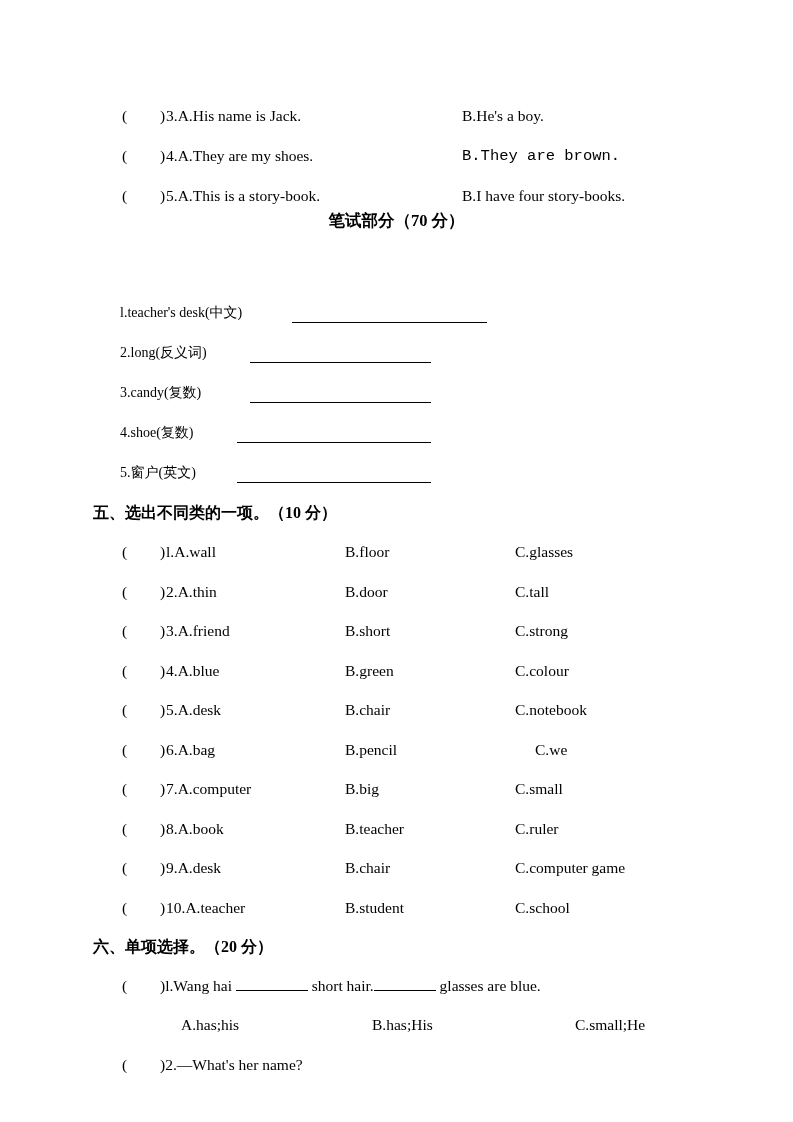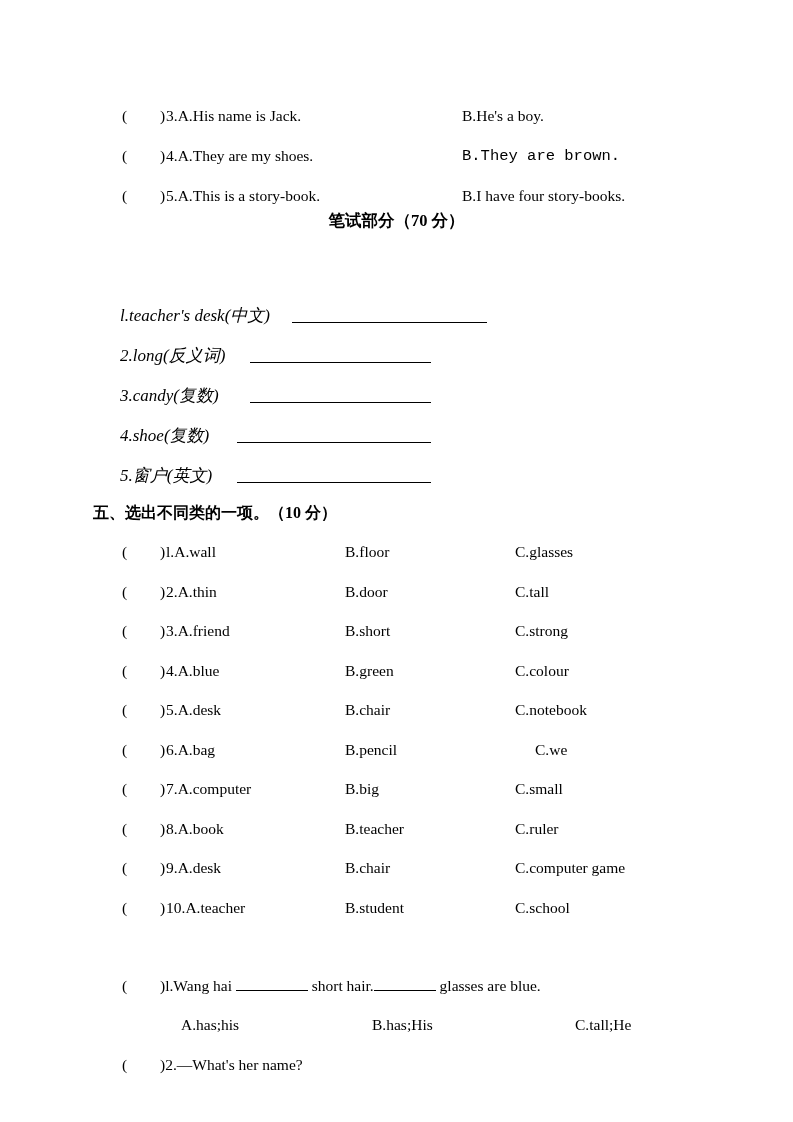--- a/index.html
+++ b/index.html
@@ -45,23 +45,22 @@
   .section-head {
     position: absolute;
     left: 93px;
     font-weight: bold;
     font-size: 16px;
     white-space: nowrap;
   }
   .fill-item {
     position: absolute;
     left: 120px;
-    font-size: 17px;
-    white-space: nowrap;
-    font-style: italic;
+    font-size: 14px;
+    white-space: nowrap;
   }
   .blank-line {
     position: absolute;
     border-bottom: 1.4px solid #000;
     height: 0;
   }
   .inline-blank {
     display: inline-block;
     border-bottom: 1.3px solid #000;
     vertical-align: baseline;
@@ -197,32 +196,33 @@
   </div>
 
   <div class="row qrow" style="left:122px; top:899px;">
     <span class="paren-open">(</span>
     <span class="paren-close"><span>)</span></span>
     <span class="opt-a"><span>10.</span><span>A.teacher</span></span>
     <span class="opt-b" style="left:223px;">B.student</span>
     <span class="opt-c" style="left:393px;">C.school</span>
   </div>
 
+  <div class="section-head" style="top:937px;">六、单项选择。（20 分）</div>
 
   <div class="q-line" style="left:122px; top:977px;">
     <span class="abs" style="left:0;">(</span>
     <span class="abs" style="left:38px;">
       <span>)</span><span>l.</span><span>Wang hai</span>&nbsp;<span class="inline-blank" style="width:72px;"></span>&nbsp;<span>short hair.</span><span class="inline-blank" style="width:62px;"></span>&nbsp;<span>glasses are blue.</span>
     </span>
   </div>
 
   <div class="opt-line" style="left:181px; top:1016px;">
     <span class="abs" style="left:0;">A.has;his</span>
     <span class="abs" style="left:191px;">B.has;His</span>
-    <span class="abs" style="left:394px;">C.tall;He</span>
+    <span class="abs" style="left:394px;">C.small;He</span>
   </div>
 
   <div class="q-line" style="left:122px; top:1056px;">
     <span class="abs" style="left:0;">(</span>
     <span class="abs" style="left:38px;">
       <span>)</span><span>2.</span><span>—What's her name?</span>
     </span>
   </div>
 
 </div>

